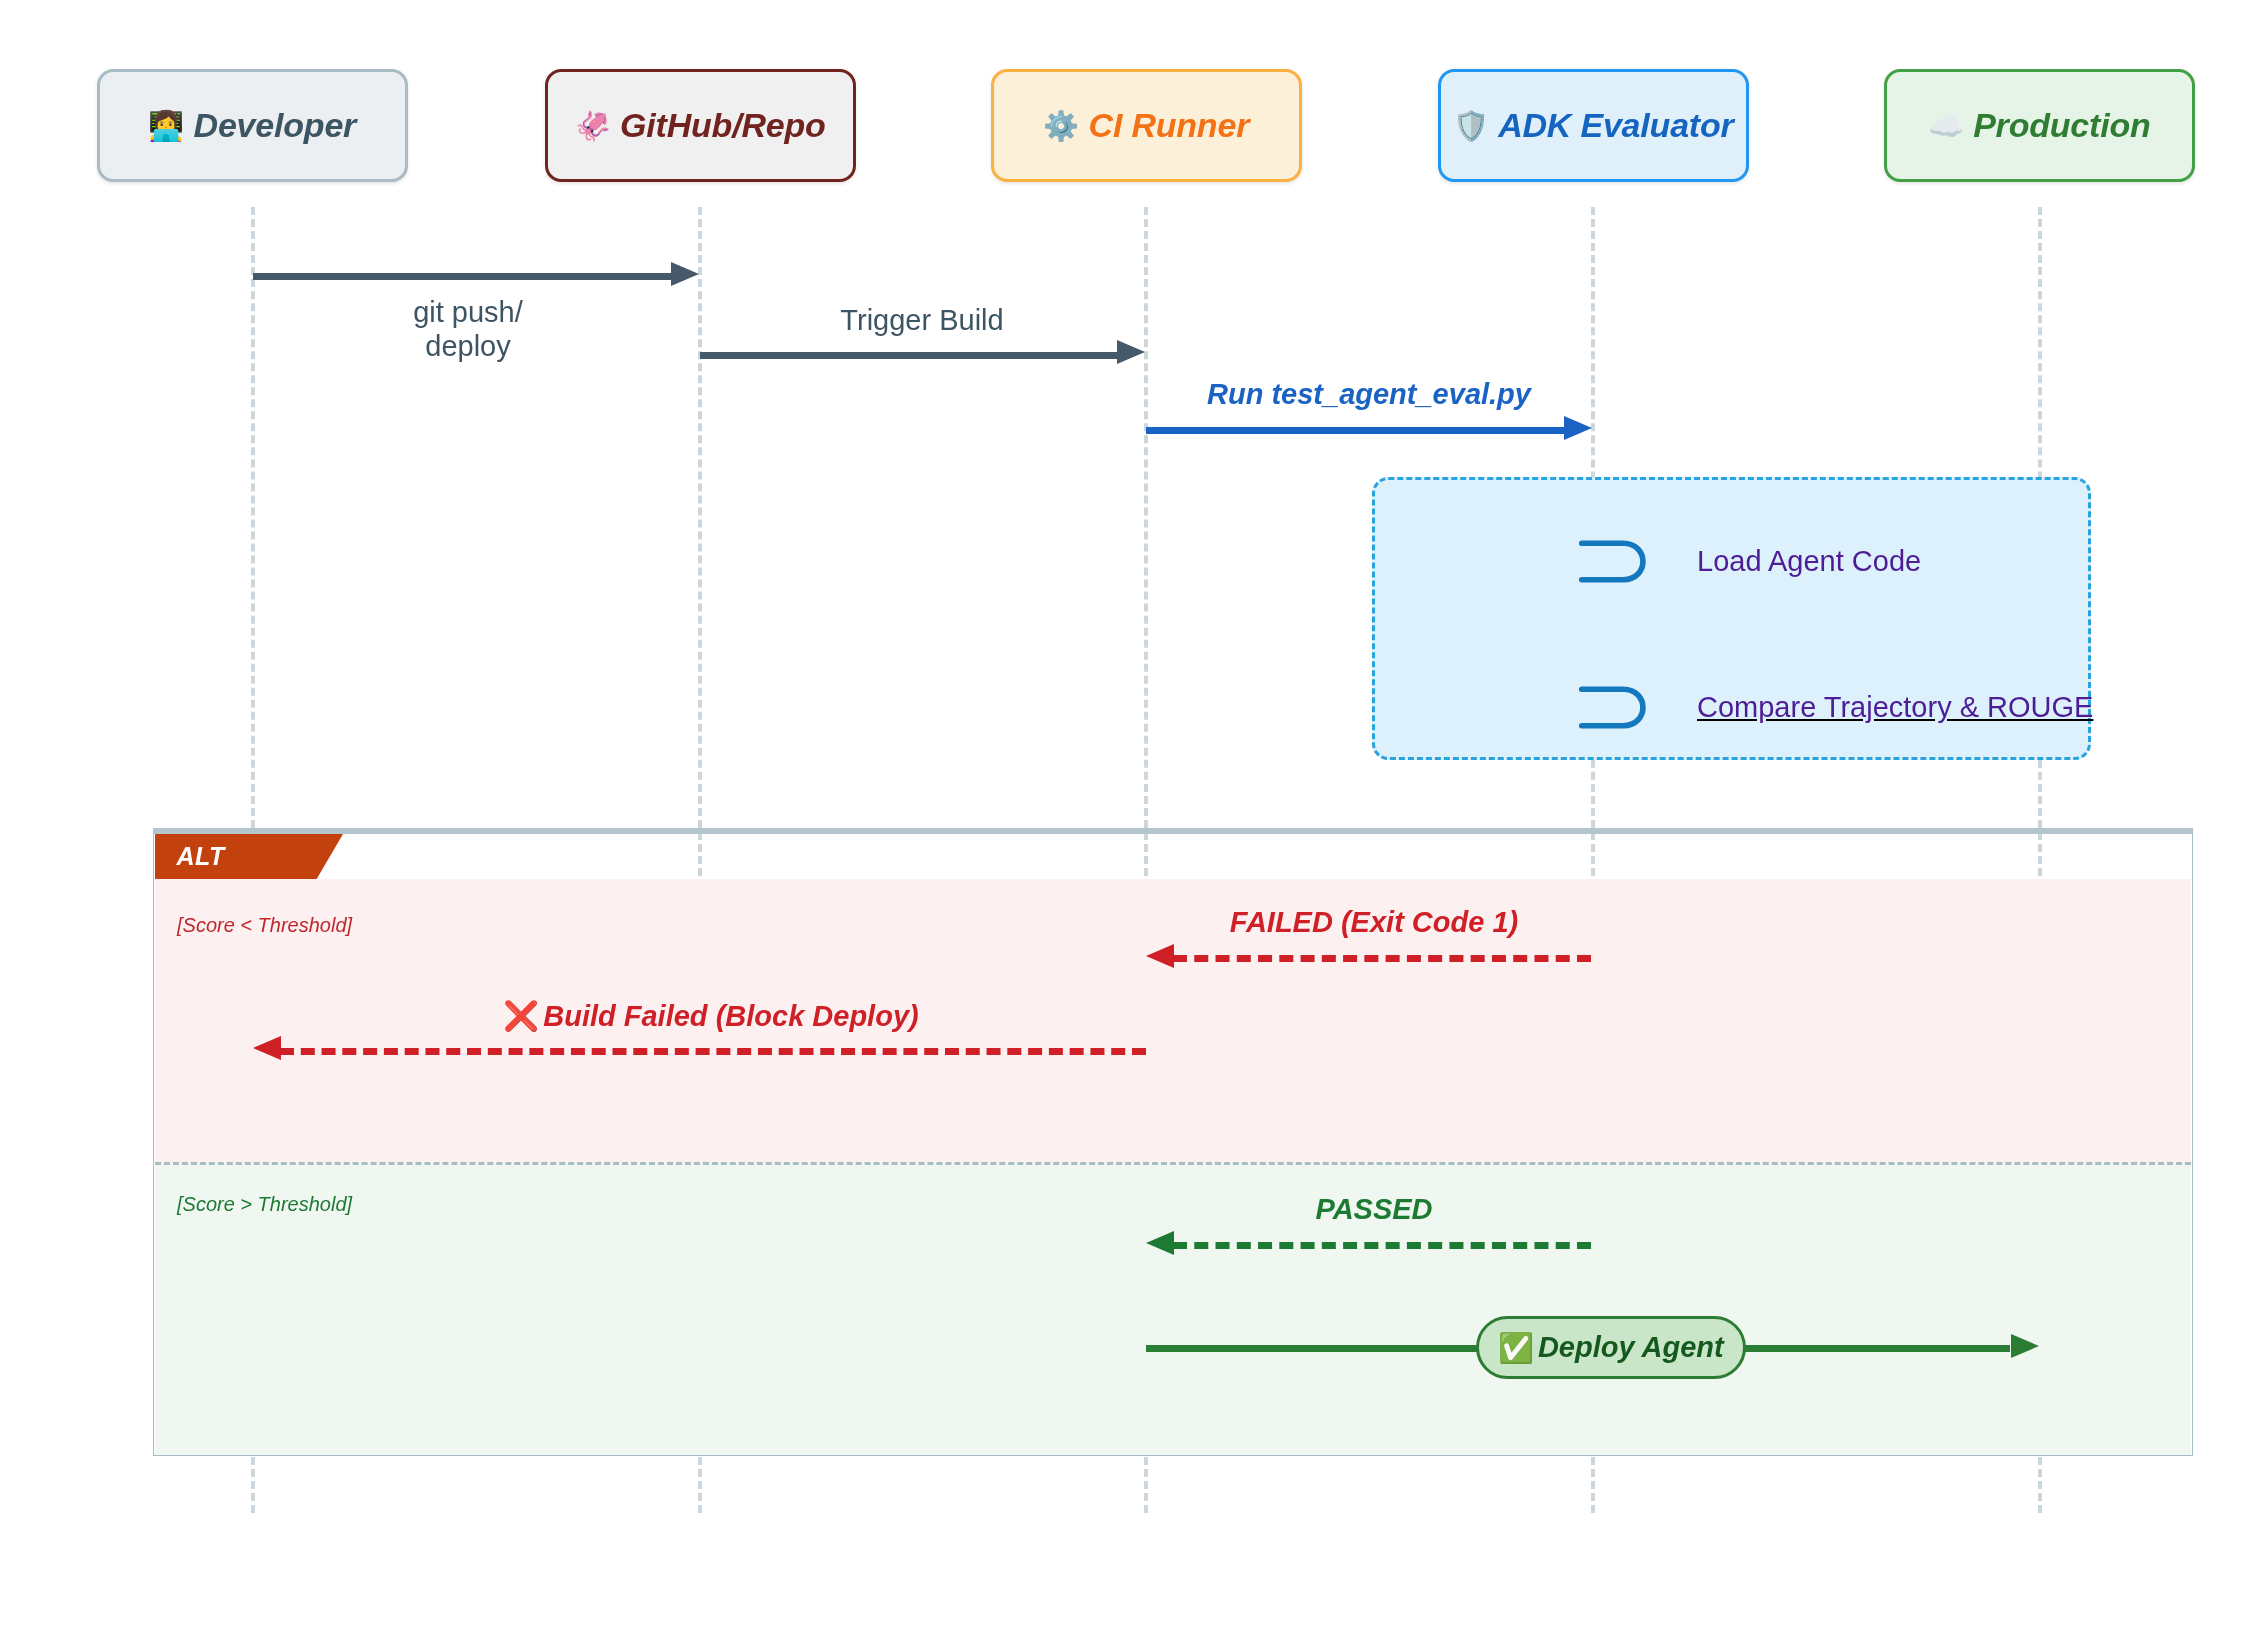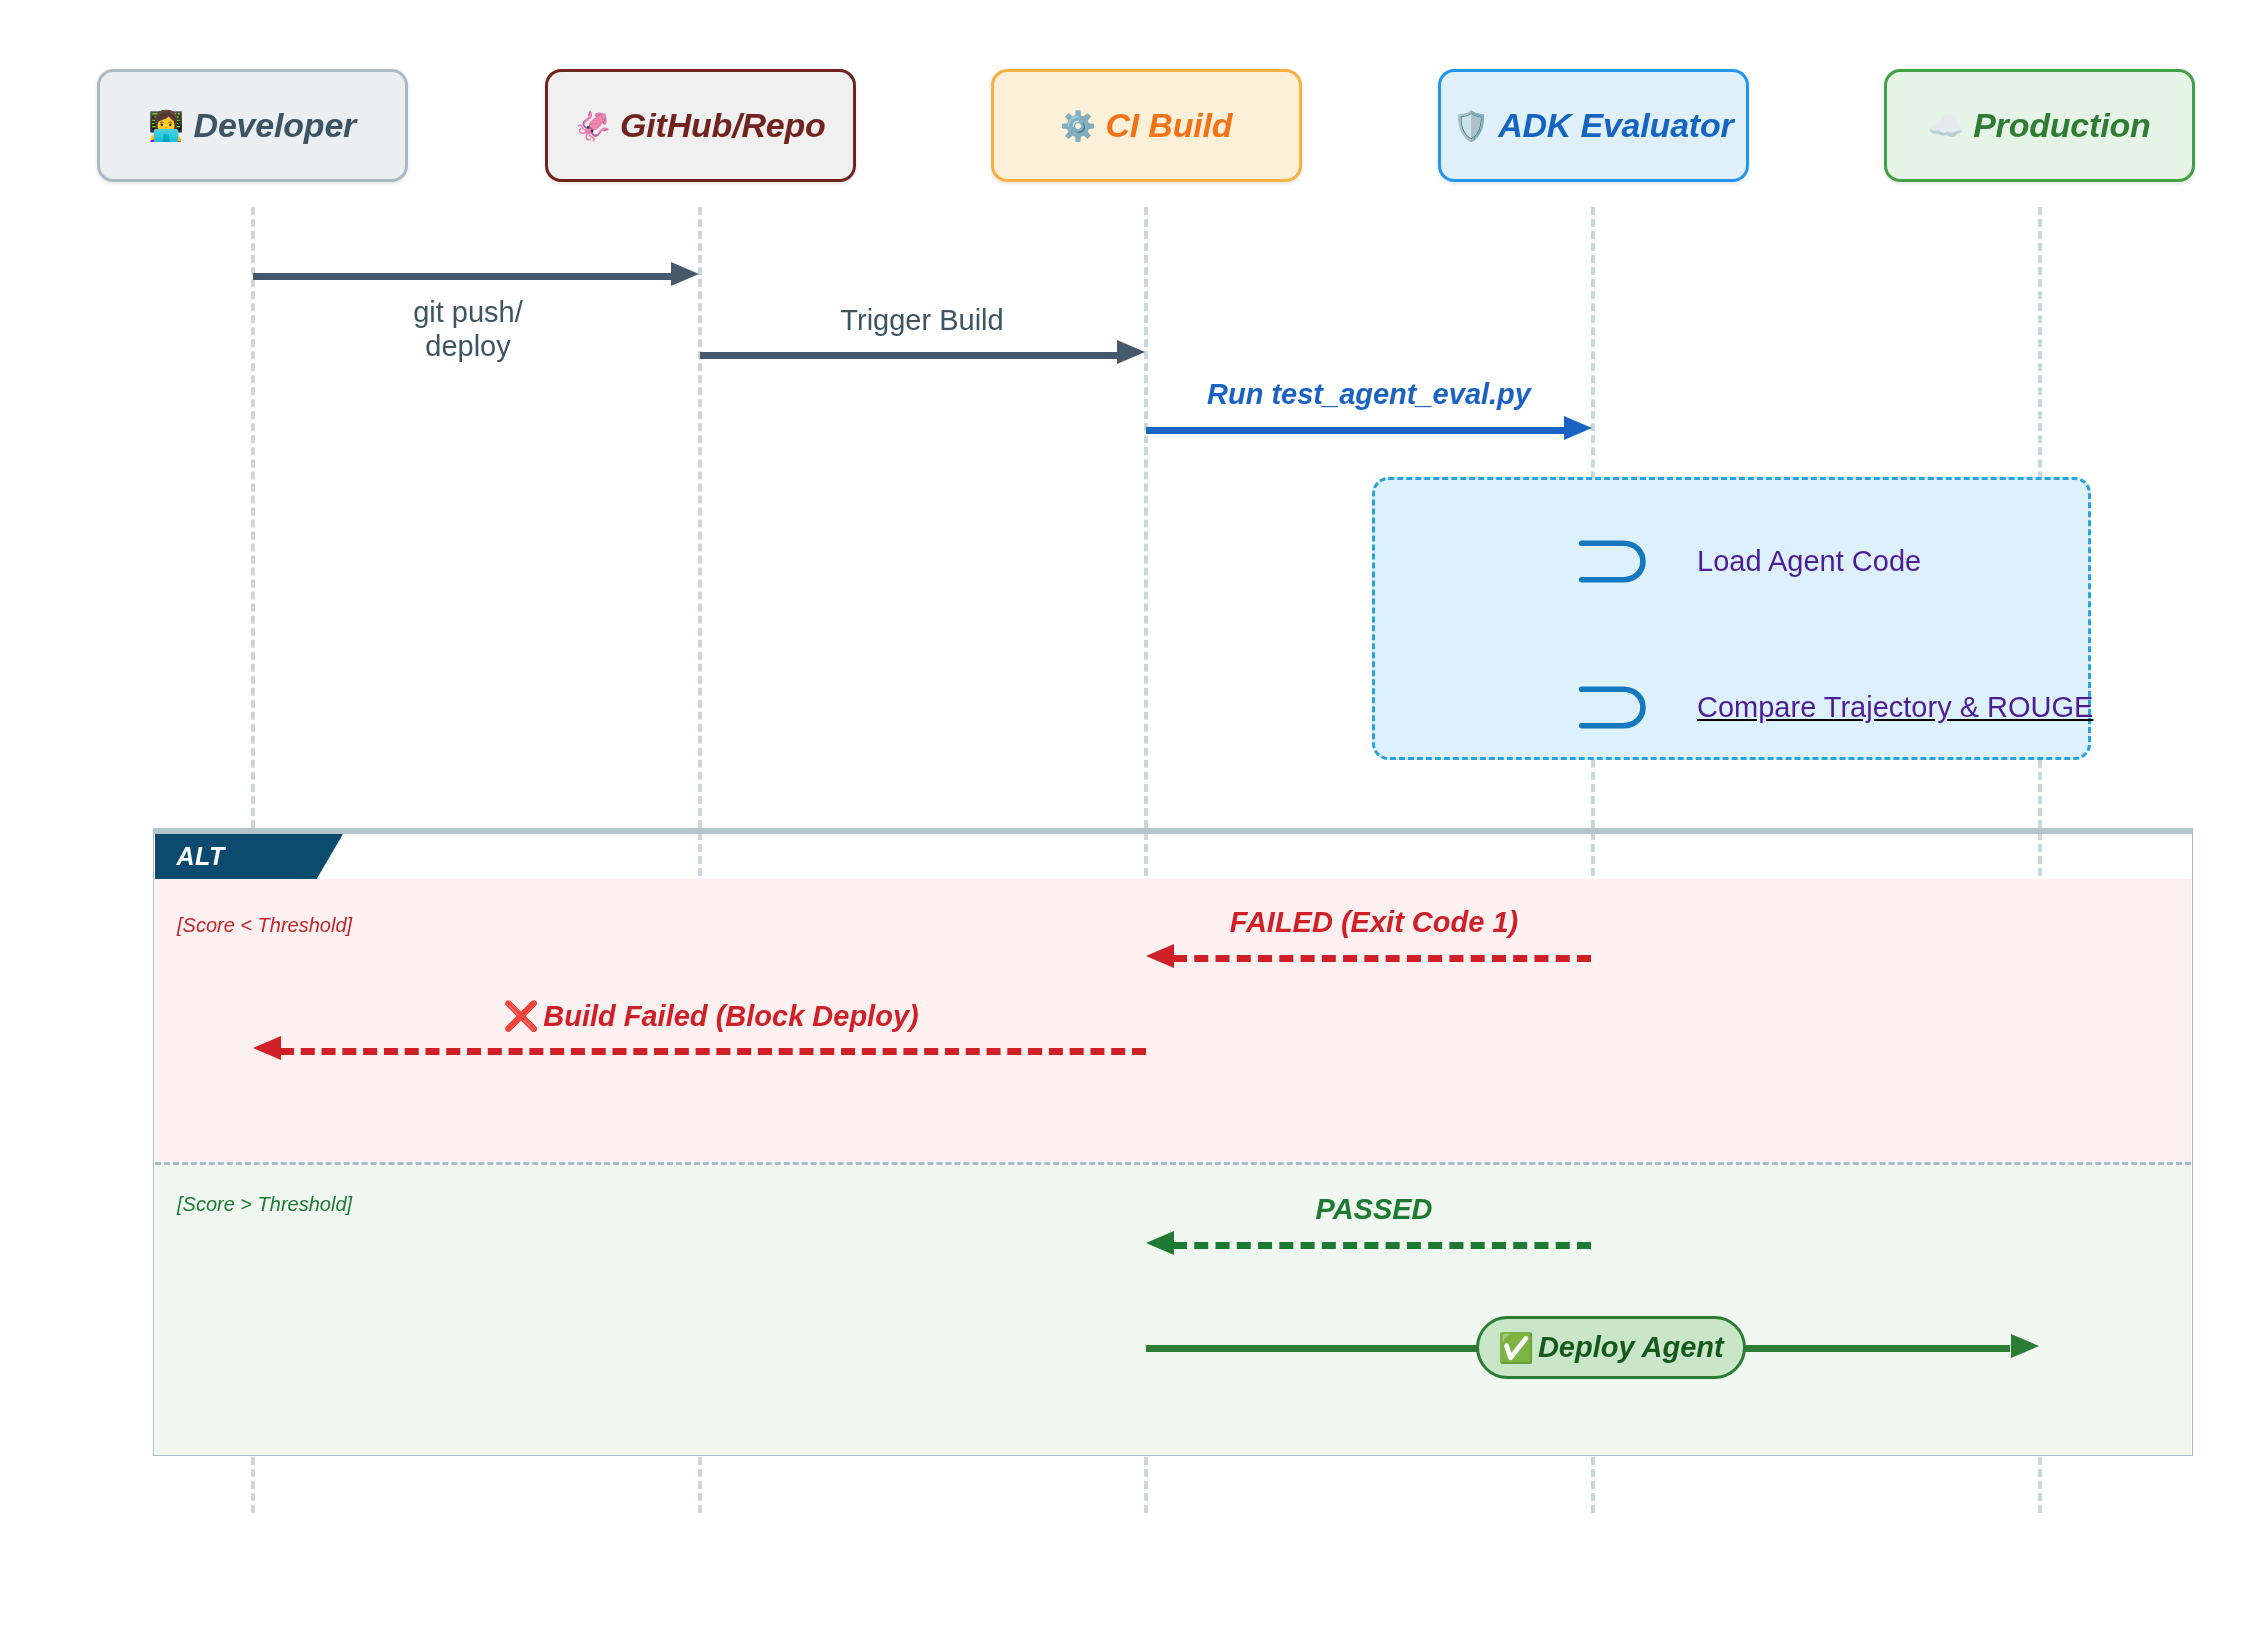--- a/index.html
+++ b/index.html
@@ -60,21 +60,21 @@
   }
 
   
   #alt-frame{
     position:absolute;box-sizing:border-box;
     border:1.9px solid #a8bcc6;border-top:6.3px solid #b4c5cd;
     background:transparent;
   }
   #alt-tag{
     position:absolute;height:45px;
-    background:#0c4a6e;color:#ffffff;
+    background:#c2410c;color:#ffffff;
     font-size:25px;font-style:italic;font-weight:bold;letter-spacing:0.6px;
     display:flex;align-items:center;padding-left:21.4px;box-sizing:border-box;
     clip-path:polygon(0 0,100% 0,86% 100%,0 100%);
   }
   .alt-region{position:absolute;box-sizing:border-box;}
   #alt-region-fail{background:#fdf0f1;}
   #alt-region-pass{background:#f0f7f0;border-top:3.1px dashed #a8bcc6;}
   .alt-cond{
     position:absolute;font-size:20px;font-style:italic;font-weight:normal;
     white-space:nowrap;
@@ -107,21 +107,21 @@
     <span>Developer</span>
   </div>
 
   <div class="participant" style="left:545px;top:69px;width:311px;height:113px;background:#f0f0f0;border-color:#70231f;color:#70231f;">
     <span class="p-emoji">🦑</span>
     <span>GitHub/Repo</span>
   </div>
 
   <div class="participant" style="left:991px;top:69px;width:311px;height:113px;background:#fdf0d9;border-color:#fbb040;color:#f47216;">
     <span class="p-emoji">⚙️</span>
-    <span>CI Build</span>
+    <span>CI Runner</span>
   </div>
 
   <div class="participant" style="left:1438px;top:69px;width:311px;height:113px;background:#dff0fb;border-color:#2196f3;color:#1565c0;">
     <span class="p-emoji">🛡️</span>
     <span>ADK Evaluator</span>
   </div>
 
   <div class="participant" style="left:1884px;top:69px;width:311px;height:113px;background:#e6f4e7;border-color:#43a047;color:#2e7d32;">
     <span class="p-emoji">☁️</span>
     <span>Production</span>

